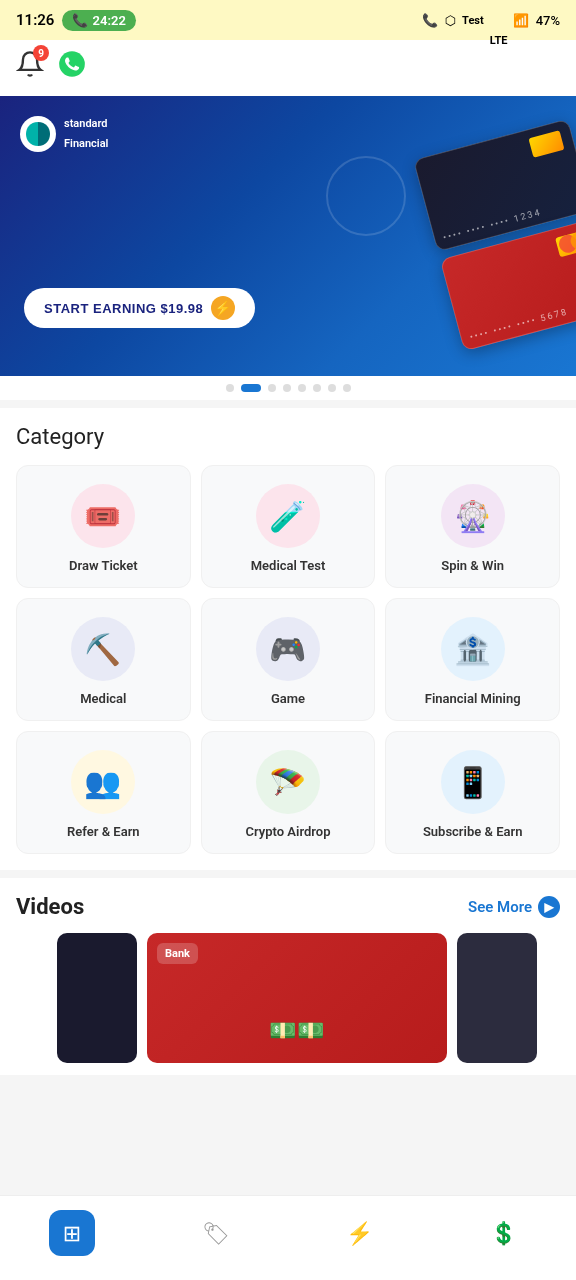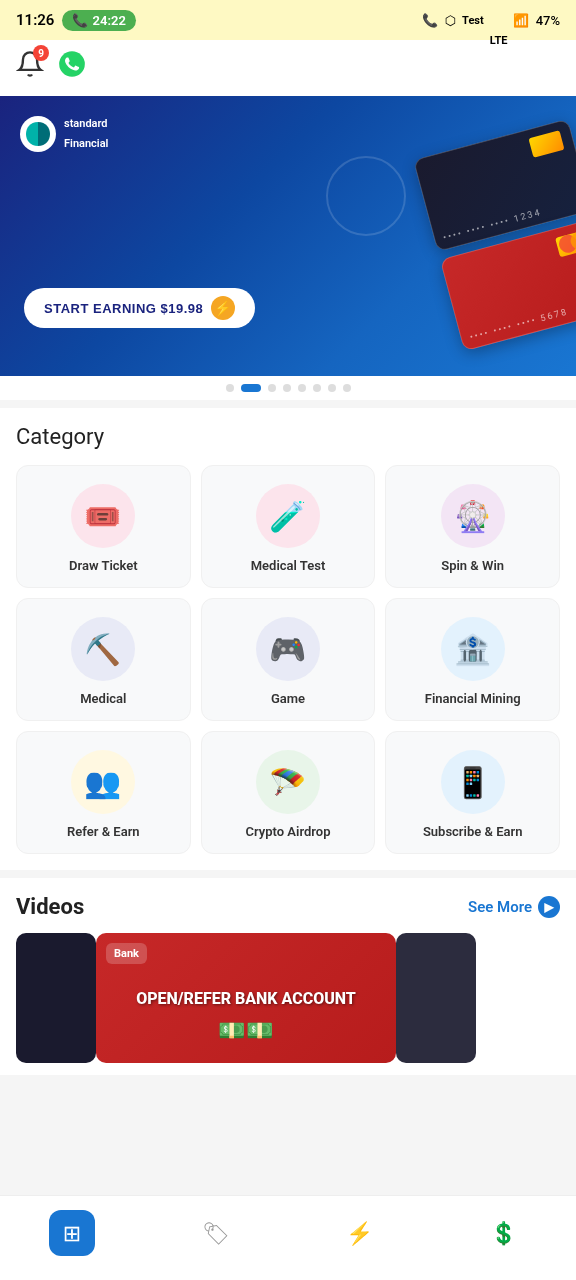--- a/index.html
+++ b/index.html
@@ -336,21 +336,23 @@
       background: #1976d2;
       border-radius: 50%;
       display: flex;
       align-items: center;
       justify-content: center;
       color: white;
       font-size: 12px;
     }
     .videos-row {
       display: flex;
+      gap: 10px;
       overflow: hidden;
+      margin-left: 41px;
     }
     .video-thumb {
       border-radius: 10px;
       overflow: hidden;
       flex-shrink: 0;
       height: 130px;
     }
     .video-thumb-main {
       width: 300px;
       background: linear-gradient(135deg, #c62828, #b71c1c);
@@ -610,21 +612,20 @@
       <div class="see-more-icon">▶</div>
     </div>
   </div>
   <div class="videos-row">
     <div class="video-thumb video-thumb-side" style="background:#1a1a2e;"></div>
     <div class="video-thumb video-thumb-main">
       <div class="video-bank-icon">
         <span>Bank</span>
       </div>
       <div class="video-money">💵💵</div>
-      <div class="video-inner-text" style="position:absolute;top:50%;left:50%;transform:translate(-50%,-50%);width:100%;font-size:16px;font-weight:800;text-shadow:1px 1px 3px rgba(0,0,0,0.5);">OPEN/REFER BANK ACCOUNT</div>
     </div>
     <div class="video-thumb video-thumb-side" style="background:#2c2c3e;"></div>
   </div>
 </div>
 
 <div style="height: 100px;"></div>
 
 <div class="bottom-nav">
   <div class="nav-item">
     <div class="nav-icon active">⊞</div>

